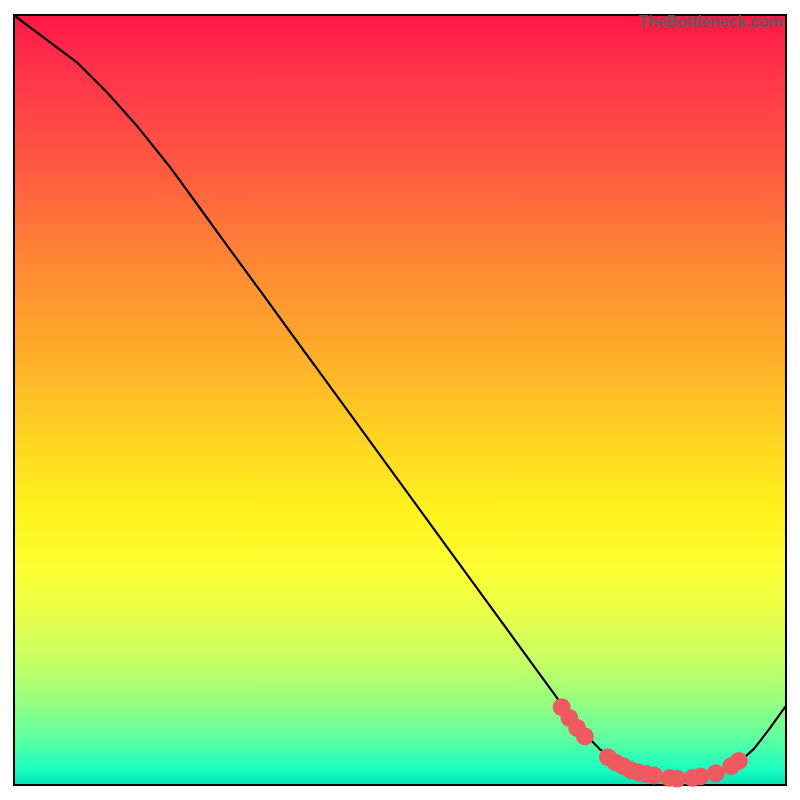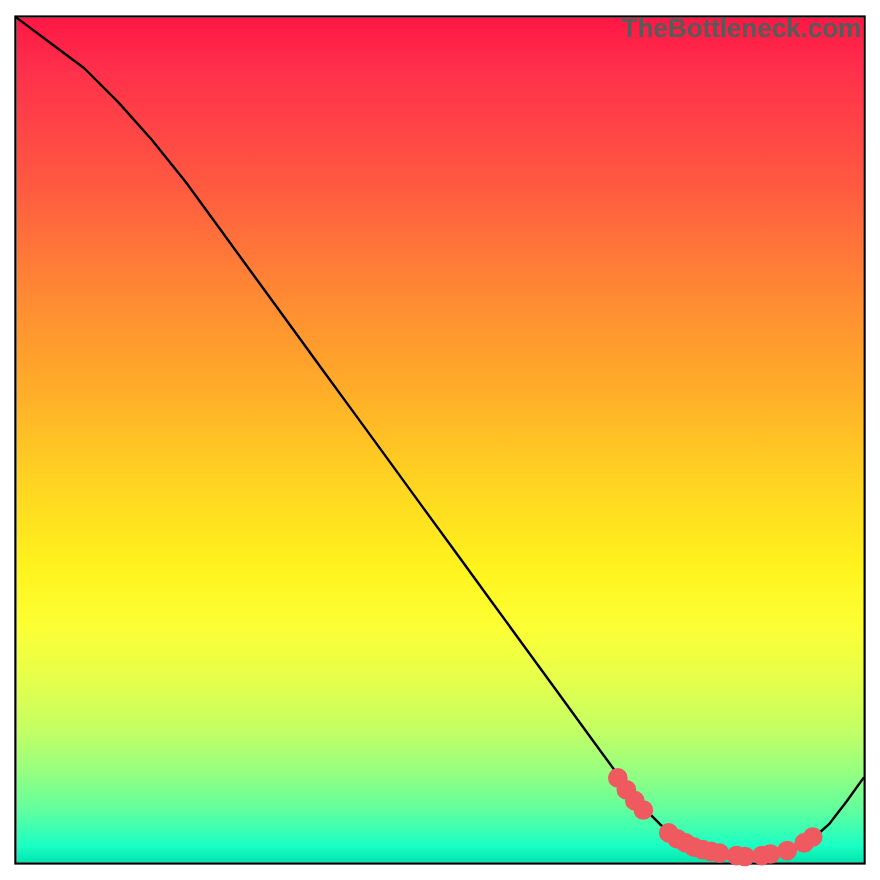--- a/index.html
+++ b/index.html
@@ -39,21 +39,21 @@
       #99ff7e 89%,
       #5fffa0 94%,
       #1affc3 98%,
       #00e6b0 100%
     );
   }
   .watermark {
     position: absolute;
     top: -3px;
     right: 2px;
-    font-size: 24px;
+    font-size: 16px;
     font-weight: 600;
     color: #5a5a5a;
     letter-spacing: -0.2px;
   }
   svg.overlay {
     position: absolute;
     left: 0;
     top: 0;
     width: 100%;
     height: 100%;

